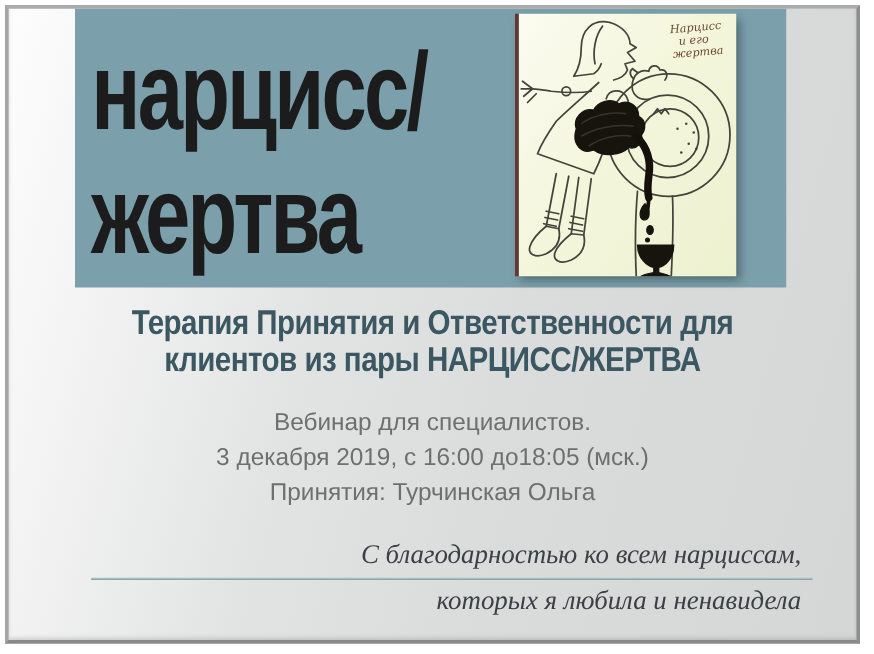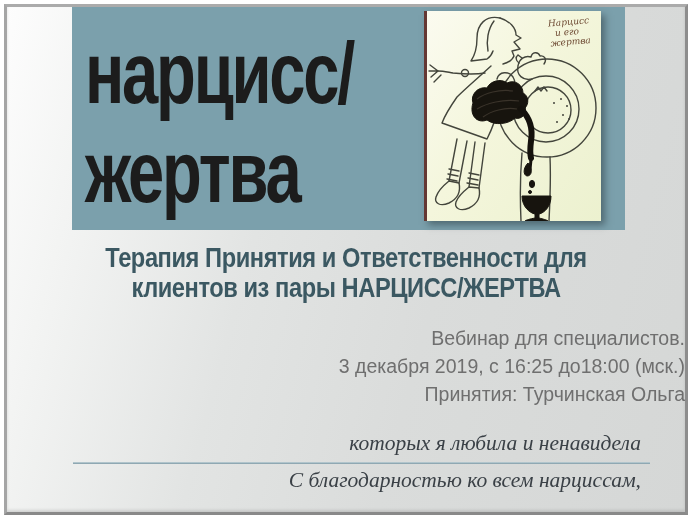--- a/index.html
+++ b/index.html
@@ -4,39 +4,39 @@
 <style>
   html,body{margin:0;padding:0;background:#ffffff;}
   #stage{position:relative;width:699px;height:523px;background:#ffffff;overflow:hidden;
          font-family:"Liberation Sans",sans-serif;}
   
   .slide{position:absolute;left:4px;top:4px;width:678px;height:505px;
          border:3px solid;border-color:#ababab #8d8d8d #898989 #a5a5a5;
          background:linear-gradient(105deg,#fdfdfd 0%,#f3f4f3 14%,#e2e4e3 38%,#dadcdb 62%,#d5d7d6 100%);
          box-shadow:inset 0 -2px 3px rgba(120,120,120,.25);}
   
-  .header-block{position:absolute;left:65px;top:0;width:553px;height:223px;
-                background:var(--header-bg,#7ba0ac);}
+  .header-block{position:absolute;left:53px;top:0;width:553px;height:223px;
+                background:var(--header-bg,#7ba0ac);padding-left:16px;}
   .big-title{position:absolute;left:13px;top:16px;
              font-size:88px;line-height:99px;font-weight:bold;
              letter-spacing:-3px;color:var(--title-color,#1c1c1c);
              transform:scaleX(0.74);transform-origin:left top;white-space:nowrap;}
   
   .drawing-panel{position:absolute;left:352px;top:4px;width:174px;height:210px;
                  background:linear-gradient(125deg,#fbfbf0 0%,#f4f6dc 45%,#ecf1cf 100%);
                  border-left:3px solid #643733;
                  box-shadow:4px 4px 7px rgba(38,52,58,.5);}
   .drawing-panel svg{position:absolute;left:0;top:0;}
   
   .heading{position:absolute;left:0;top:236px;width:100%;text-align:center;
            font-weight:bold;font-size:27.5px;line-height:30px;letter-spacing:-0.5px;
            color:var(--heading-color,#3b5862);
            transform:scaleX(0.86);transform-origin:center top;}
   
-  .details{position:absolute;left:0;top:317px;width:100%;text-align:right;
+  .details{position:absolute;left:0;top:317px;width:100%;text-align:center;
            font-size:19.5px;line-height:28px;color:var(--body-color,#6f6f6f);}
   
   .quote{position:absolute;right:44px;top:418px;text-align:right;
          font-family:"Liberation Serif",serif;font-style:italic;
          font-size:21.5px;line-height:37px;color:var(--quote-color,#3a4046);}
   .quote-rule{position:absolute;left:66px;top:455px;width:577px;height:2px;
               background:linear-gradient(#c2d3d8,var(--rule-color,#7e9aa6));}
   .sketch-stroke{fill:none;stroke:#43453c;stroke-width:1.4;stroke-linecap:round;stroke-linejoin:round;}
   .sketch-fill{fill:#17140e;stroke:#17140e;stroke-width:1;}
   .hand-text{font-family:"DejaVu Serif","Liberation Serif",serif;font-style:italic;
@@ -121,24 +121,24 @@
       </div>
     </div>
 
     <div class="heading">
       <div>Терапия Принятия и Ответственности для</div>
       <div>клиентов из пары НАРЦИСС/ЖЕРТВА</div>
     </div>
 
     <div class="details">
       <div>Вебинар для специалистов.</div>
-      <div>3 декабря 2019, с 16:25 до18:00 (мск.)</div>
+      <div>3 декабря 2019, с 16:00 до18:05 (мск.)</div>
       <div>Принятия: Турчинская Ольга</div>
     </div>
 
     <div class="quote-rule"></div>
     <div class="quote">
+      <div>С благодарностью ко всем нарциссам,</div>
       <div>которых я любила и ненавидела</div>
-      <div>С благодарностью ко всем нарциссам,</div>
     </div>
 
   </div>
 </div>
 
 </body></html>

